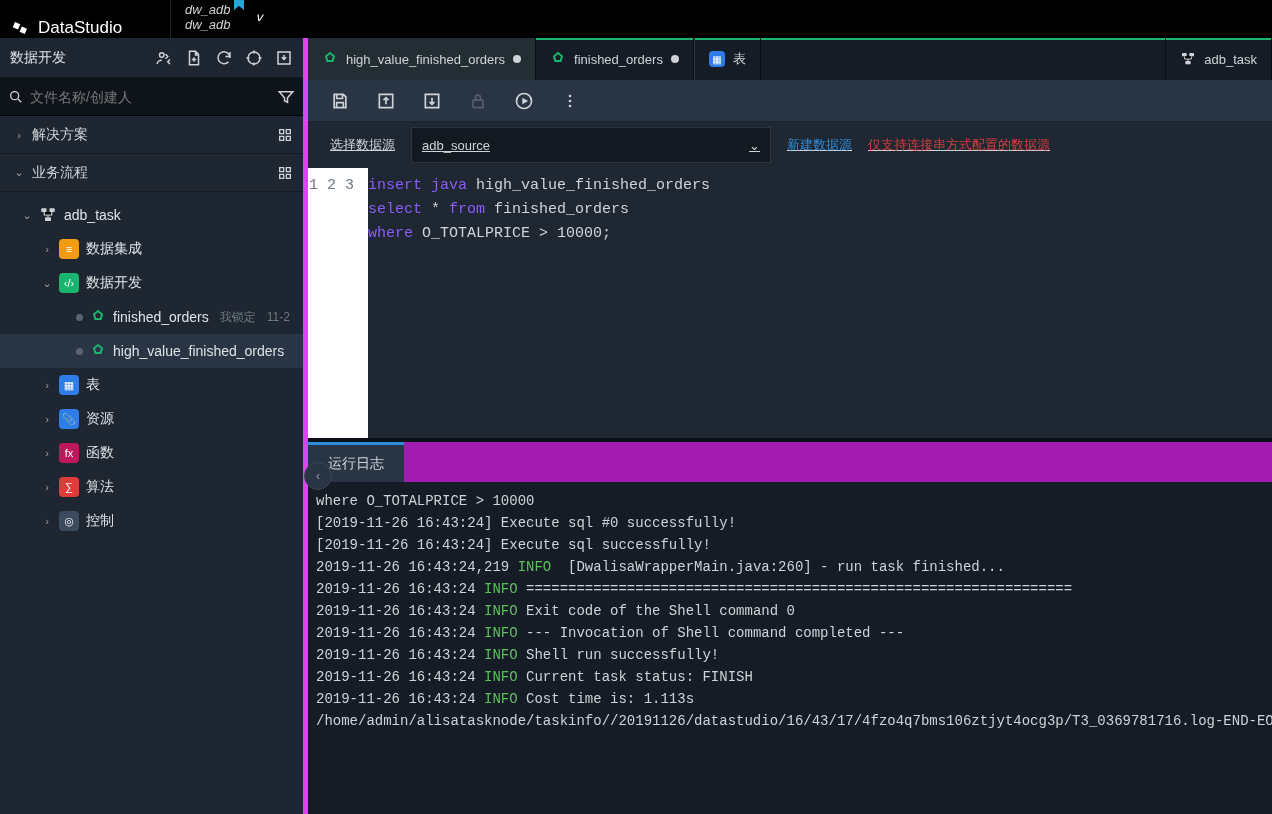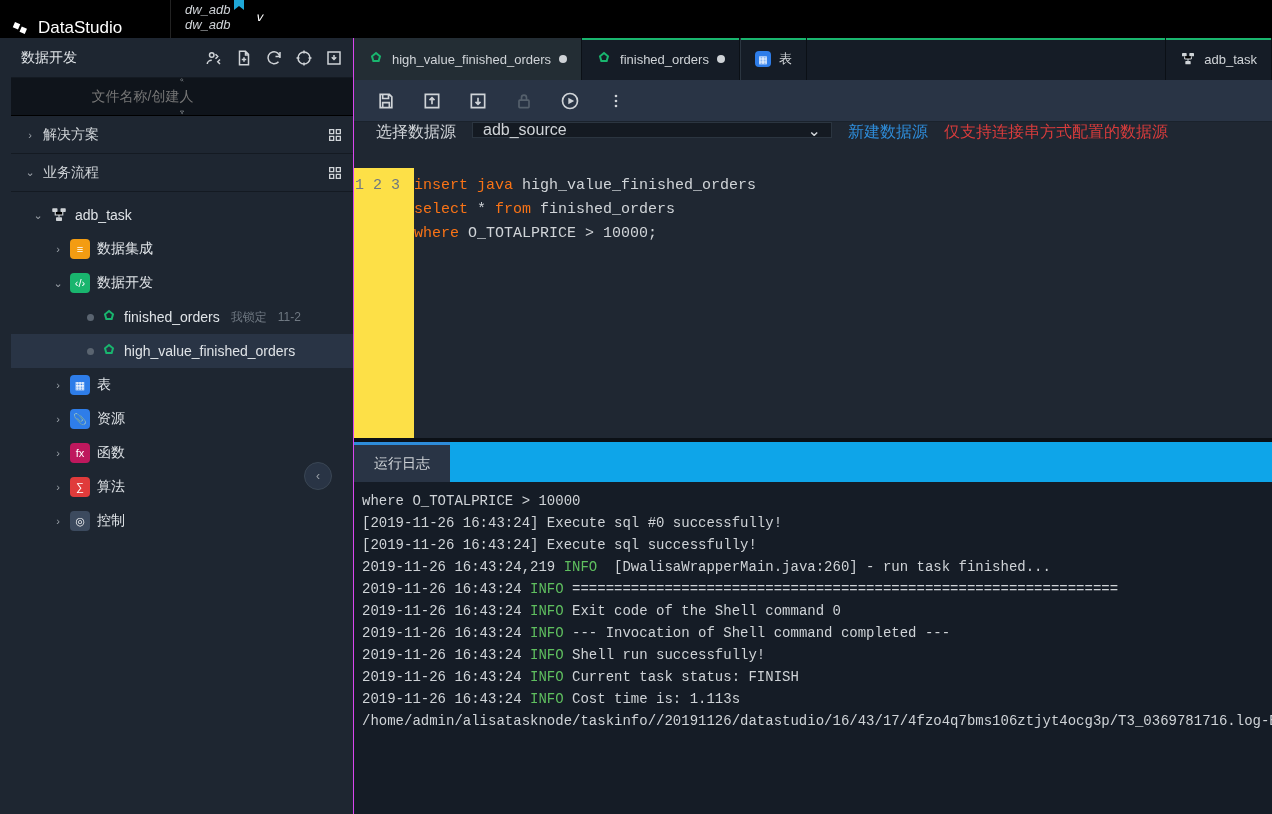--- a/index.html
+++ b/index.html
@@ -11,26 +11,26 @@
   .brand { display:flex; align-items:center; gap:8px; width:170px; padding-left:12px; font-size:17px; color:#fff; font-weight:500;}
   .brand svg { width:18px; height:18px; }
   .ws-tab { height:42px; border-left:1px solid #222; padding:4px 40px 4px 14px; display:flex; flex-direction:column; justify-content:center; font-size:13px; color:#cfd3d7; position:relative;font-style:italic;}
   .ws-tab .bm { position:absolute; top:0; right:26px; }
   .ws-tab .chev { position:absolute; right:8px; top:50%; transform:translateY(-50%); color:#fff; font-size:12px;}
 
   
   .main { flex:1; display:flex; min-height:0; }
 
   
-  .sidebar { width:354px; background:#1e2631; display:flex; flex-direction:column; border-right:1px solid #d946ef;padding-left:11px; }
+  .sidebar { width:308px; background:#1e2631; display:flex; flex-direction:column; border-right:5px solid #d946ef; }
   .sb-header { height:40px; display:flex; align-items:center; justify-content:space-between; padding:0 10px; border-bottom:1px solid #141a22;}
   .sb-title { font-size:14px; color:#dfe3e7; }
   .sb-actions { display:flex; gap:12px; }
   .sb-actions .ic { width:18px; height:18px; color:#cfd3d7; cursor:pointer; }
-  .sb-search { height:38px; display:flex; align-items:center; padding:0 8px; gap:6px; border-bottom:1px solid #000; background:#0f141b;flex-direction:column;}
+  .sb-search { height:38px; display:flex; align-items:center; padding:0 8px; gap:6px; border-bottom:1px solid #000; background:#0f141b;}
   .sb-search .mag { color:#cfd3d7; }
   .sb-search input { flex:1; background:transparent; border:none; outline:none; color:#cfd3d7; font-size:14px; }
   .sb-search .filter-ic { color:#cfd3d7; cursor:pointer; }
   .section { height:38px; display:flex; align-items:center; justify-content:space-between; padding:0 10px 0 14px; border-bottom:1px solid #141a22; cursor:pointer; font-size:14px;}
   .section .lft { display:flex; align-items:center; gap:8px; }
   .grid-ic { color:#cfd3d7; }
   .tree { padding:6px 0; font-size:14px; }
   .tree-row { display:flex; align-items:center; height:34px; gap:7px; cursor:pointer; padding-right:6px; }
   .tree-row.active { background:#293445; }
   .caret { width:10px; text-align:center; color:#9aa1a8; font-size:11px;}
@@ -60,40 +60,40 @@
   .ed-tab .unsaved { width:8px; height:8px; border-radius:50%; background:#cfd3d7; }
   .ed-tab .ic-s { width:16px; height:16px; }
   .ed-tab.closed-area{border-left:1px solid #2b3540;}
 
   
   .ed-toolbar { height:42px; background:#293445; display:flex; align-items:center; gap:26px; padding:0 22px; border-bottom:1px solid #1a222c;}
   .ed-toolbar .tb-ic { width:20px; height:20px; color:#cfd3d7; cursor:pointer; }
   .ed-toolbar .tb-ic.disabled { color:#55606c; cursor:default; }
 
   
-  .ds-row { height:46px; background:#1f2732; display:flex; align-items:flex-start; gap:16px; padding:0 22px; font-size:16px;}
+  .ds-row { height:46px; background:#1f2732; display:flex; align-items:center; gap:16px; padding:0 22px; font-size:13px;text-decoration:underline;}
   .ds-label { color:#d0d4d8; }
-  .ds-select { flex:0 0 360px; height:16px; background:#141a22; border:1px solid #2b3540; border-radius:0; display:flex; align-items:center; justify-content:space-between; padding:0 10px; color:#d0d4d8; cursor:pointer;}
+  .ds-select { flex:0 0 360px; height:36px; background:#141a22; border:1px solid #2b3540; border-radius:0; display:flex; align-items:center; justify-content:space-between; padding:0 10px; color:#d0d4d8; cursor:pointer;}
   .ds-new { color:#2e8cd9; cursor:pointer; }
   .ds-warn { color:#d93c3c; }
 
   
   .editor { flex:0 0 270px; background:#1f2732; display:flex; font-family: Consolas, "Courier New", monospace; font-size:15px; line-height:24px; overflow:hidden;}
-  .gutter { width:60px; text-align:right; padding:6px 14px 6px 0; color:#6f7882; background:#fde047; user-select:none;}
+  .gutter { width:60px; text-align:right; padding:6px 14px 6px 0; color:#6f7882; background:#ffffff; user-select:none;}
   .code { flex:1; padding:6px 0; white-space:pre; color:#d0d4d8;}
-  .kw { color:#f97316; }
+  .kw { color:#8b5cf6; }
   .id { color:#d0d4d8; }
   .op { color:#d0d4d8; }
   .cond{color:#d0d4d8;}
 
   
   .collapse-handle { position:absolute; left:304px; top:462px; width:28px;height:28px;border-radius:50%;background:#293445;border:1px solid #3a4654;display:flex;align-items:center;justify-content:center;color:#9aa1a8;font-size:12px;cursor:pointer;z-index:5;}
 
   
-  .log-tabs { height:44px; background:#0ea5e9; display:flex; align-items:flex-end; border-top:4px solid #0b1016;}
+  .log-tabs { height:44px; background:#a21caf; display:flex; align-items:flex-end; border-top:4px solid #0b1016;}
   .log-tab { height:40px; display:flex; align-items:center; padding:0 20px; font-size:14px; color:#d0d4d8; background:#293445; border-top:3px solid #2e8cd9; cursor:pointer;}
 
   
   .log { flex:1; background:#151c26; font-family: Consolas, "Courier New", monospace; font-size:14px; line-height:22px; padding:8px 8px 8px 8px; overflow:hidden; white-space:pre; color:#cfd3d7;}
   .lg-info { color:#5fbf5f; }
 
   svg { display:block; }
 </style>
 </head>
 <body>

